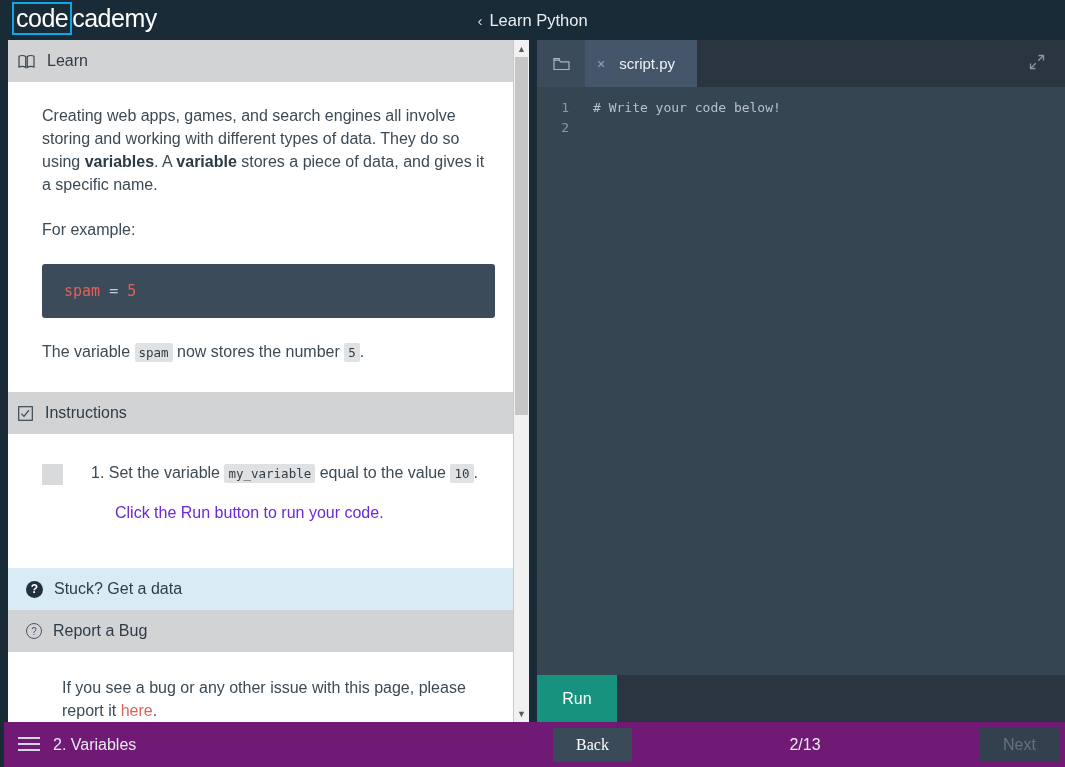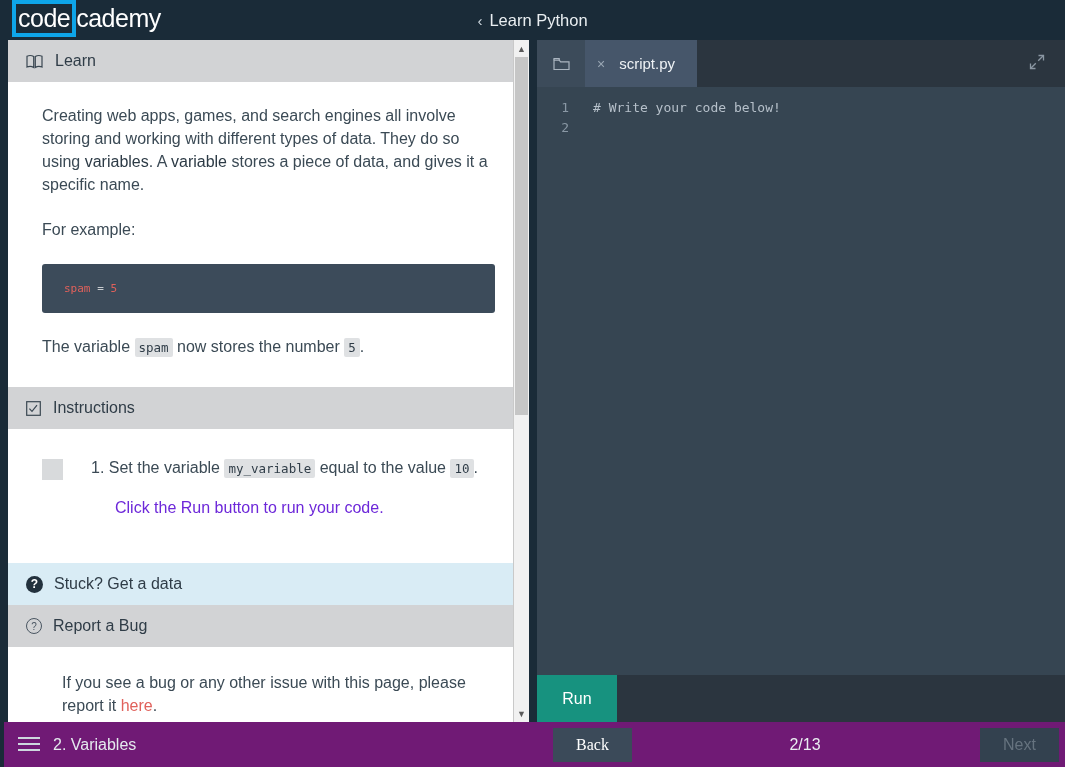--- a/index.html
+++ b/index.html
@@ -16,21 +16,21 @@
     width: 1065px; height: 40px;
     background: #1a2b38;
   }
   .logo {
     position: absolute; left: 12px; top: 4px;
     font-size: 25px; color: #ffffff;
     letter-spacing: -0.5px;
     white-space: nowrap;
   }
   .logo .boxed {
-    border: 4px solid #0ea5e9;
+    border: 2px solid #0ea5e9;
     padding: 0px 2px 1px 2px;
   }
   .course-title {
     position: absolute; left: 0; top: 0;
     width: 1065px; height: 40px;
     display: flex; align-items: center; justify-content: center;
     color: #e9eef1; font-size: 16.5px;
     pointer-events: none;
   }
   .course-title .chev { margin-right: 7px; font-size: 15px; color: #cfd9e0; }
@@ -40,37 +40,37 @@
   .lesson-panel {
     position: absolute; left: 8px; top: 40px;
     width: 521px; height: 682px;
     background: #ffffff;
     overflow: hidden;
   }
   .section-head {
     height: 42px;
     background: #d2d3d5;
     display: flex; align-items: center;
-    padding-left: 18px;
+    padding-left: 10px;
     color: #2f3c47; font-size: 16px;
   }
   .section-head .ico { margin-right: 12px; display: flex; align-items: center; }
   .lesson-body { padding: 0 34px; background: #fff; }
   .para {
     color: #3b4a55; font-size: 16px; line-height: 23px;
     margin-top: 22px;
   }
-  .para b { font-weight: normal; color: #2c3a45; }
+  .para b { font-weight: bold; color: #2c3a45; }
   .codeblock {
     margin-top: 23px;
     background: #3c4b5a;
     border-radius: 3px;
     padding: 18px 22px;
     font-family: "DejaVu Sans Mono", monospace;
-    font-size: 11px;
+    font-size: 15px;
   }
   .codeblock .var { color: #e0615b; }
   .codeblock .op  { color: #c8ccd0; }
   .codeblock .num { color: #e0615b; }
   code.chip {
     background: #dfe1e3;
     color: #2f3c47;
     font-family: "DejaVu Sans Mono", monospace;
     font-size: 12.5px;
     padding: 2px 4px;

